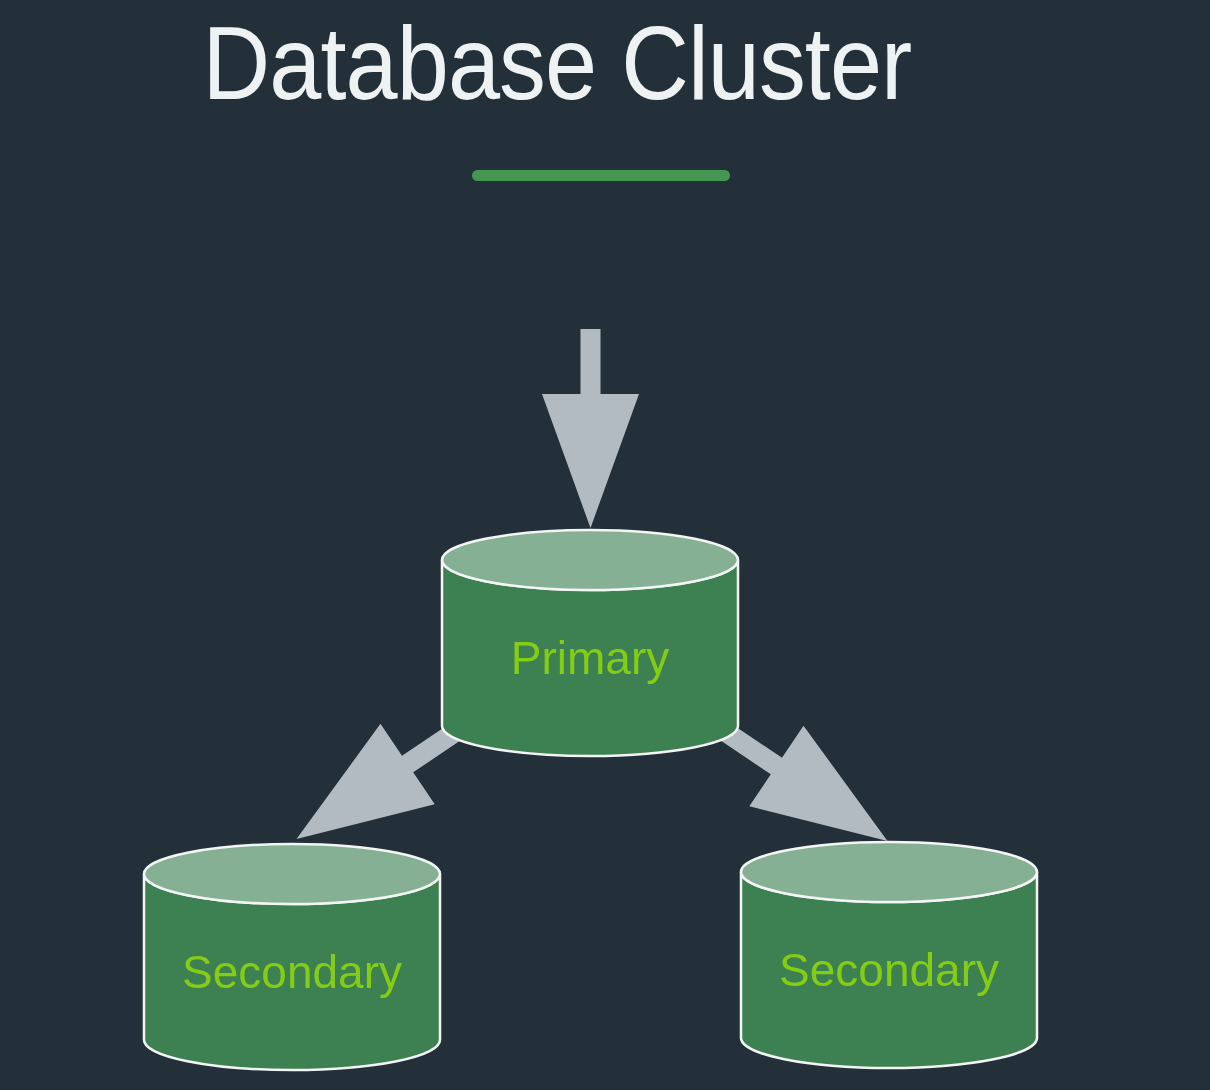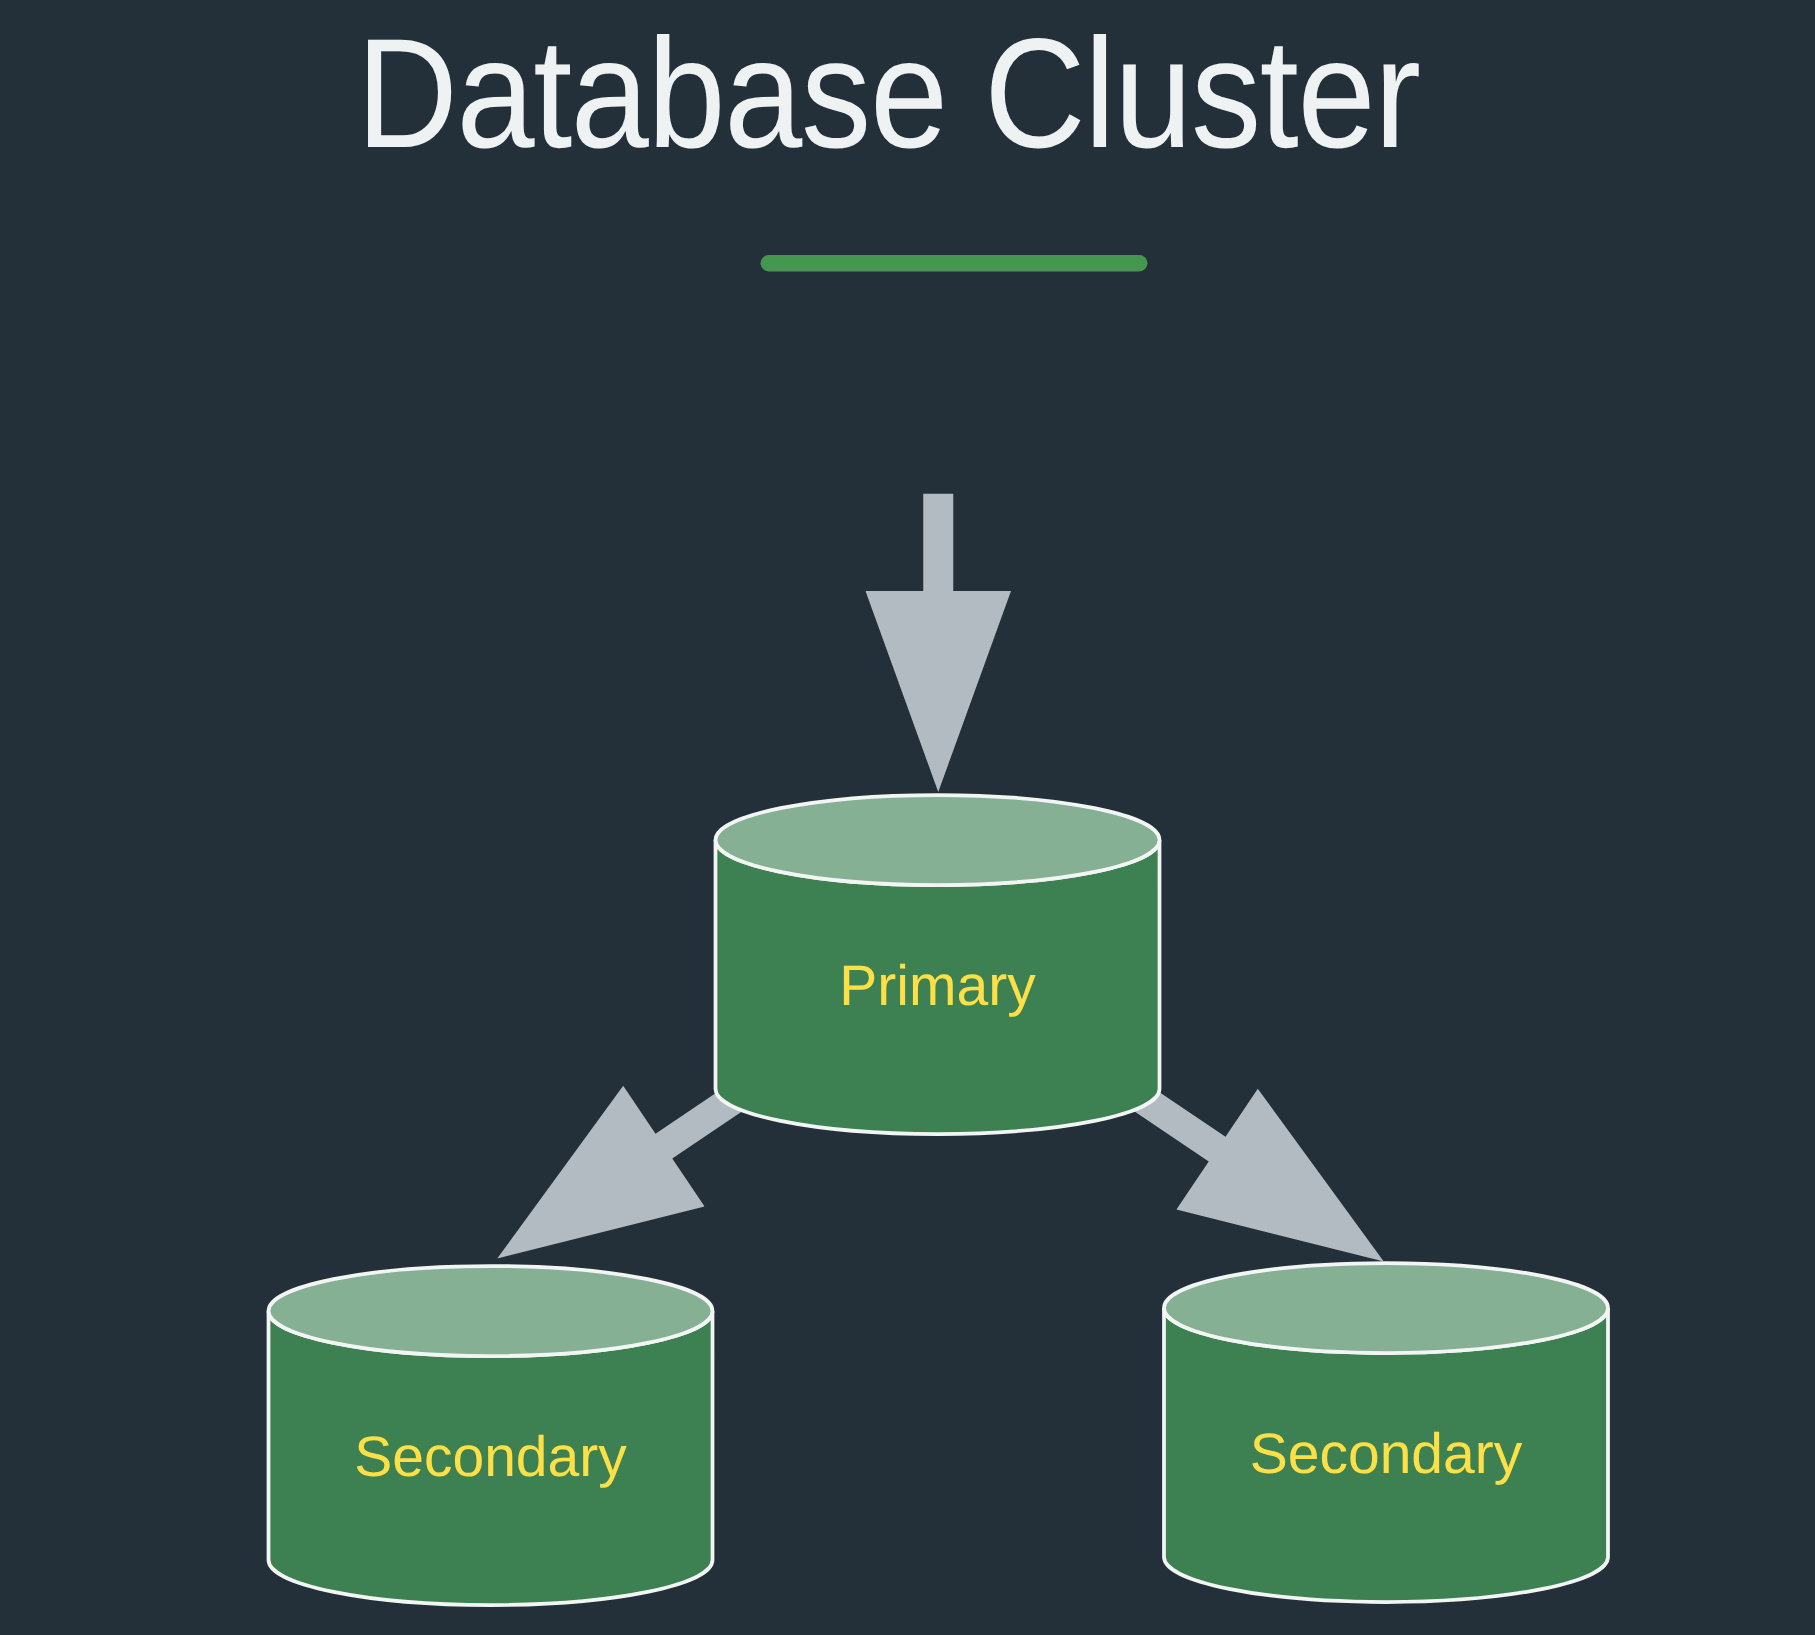--- a/index.html
+++ b/index.html
@@ -7,21 +7,20 @@
     padding: 0;
     background: #243039;
   }
   .stage {
     position: relative;
     width: 1114px;
     height: 1090px;
     background: #243039;
     overflow: hidden;
     font-family: "Liberation Sans", sans-serif;
-    margin-left: 35px;
   }
   .title {
     position: absolute;
     top: 11px;
     left: 0;
     width: 100%;
     margin: 0;
     text-align: center;
     font-size: 104px;
     line-height: 1;
@@ -64,22 +63,22 @@
     inset: 0;
     display: block;
   }
   .cylinder .label {
     position: absolute;
     inset: 0;
     padding-top: 30px;
     display: flex;
     align-items: center;
     justify-content: center;
-    font-size: 38px;
-    color: #fde047;
+    font-size: 46px;
+    color: #84cc16;
     z-index: 3;
   }
 </style>
 </head>
 <body>
 
 <div class="stage">
 
   <h1 class="title">Database Cluster</h1>
 

